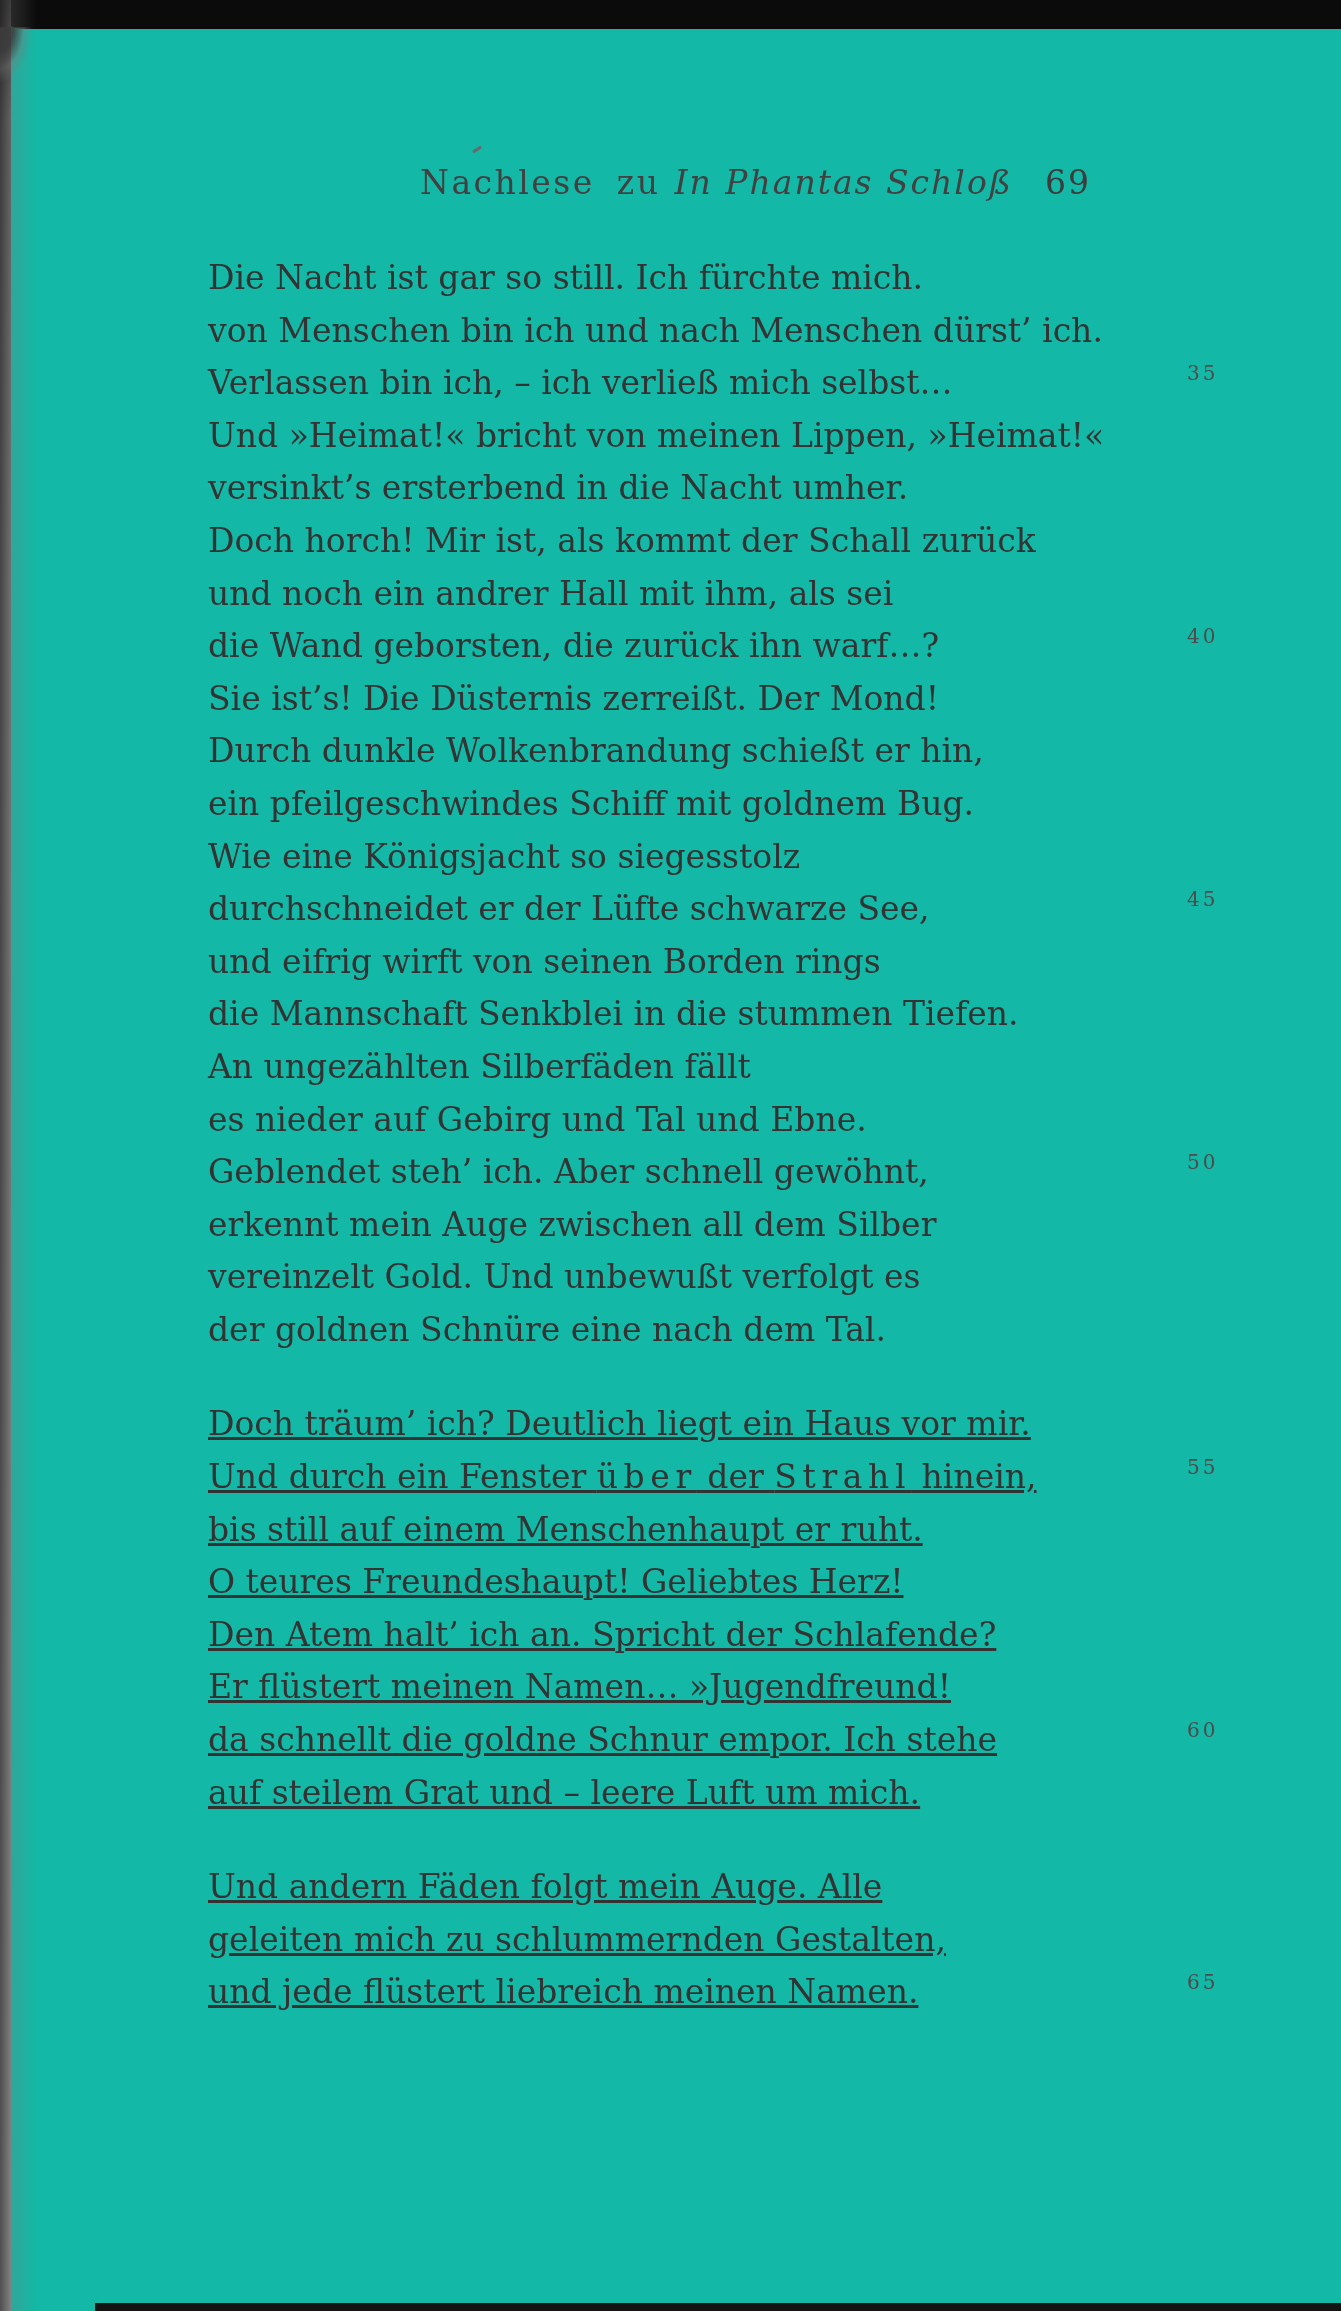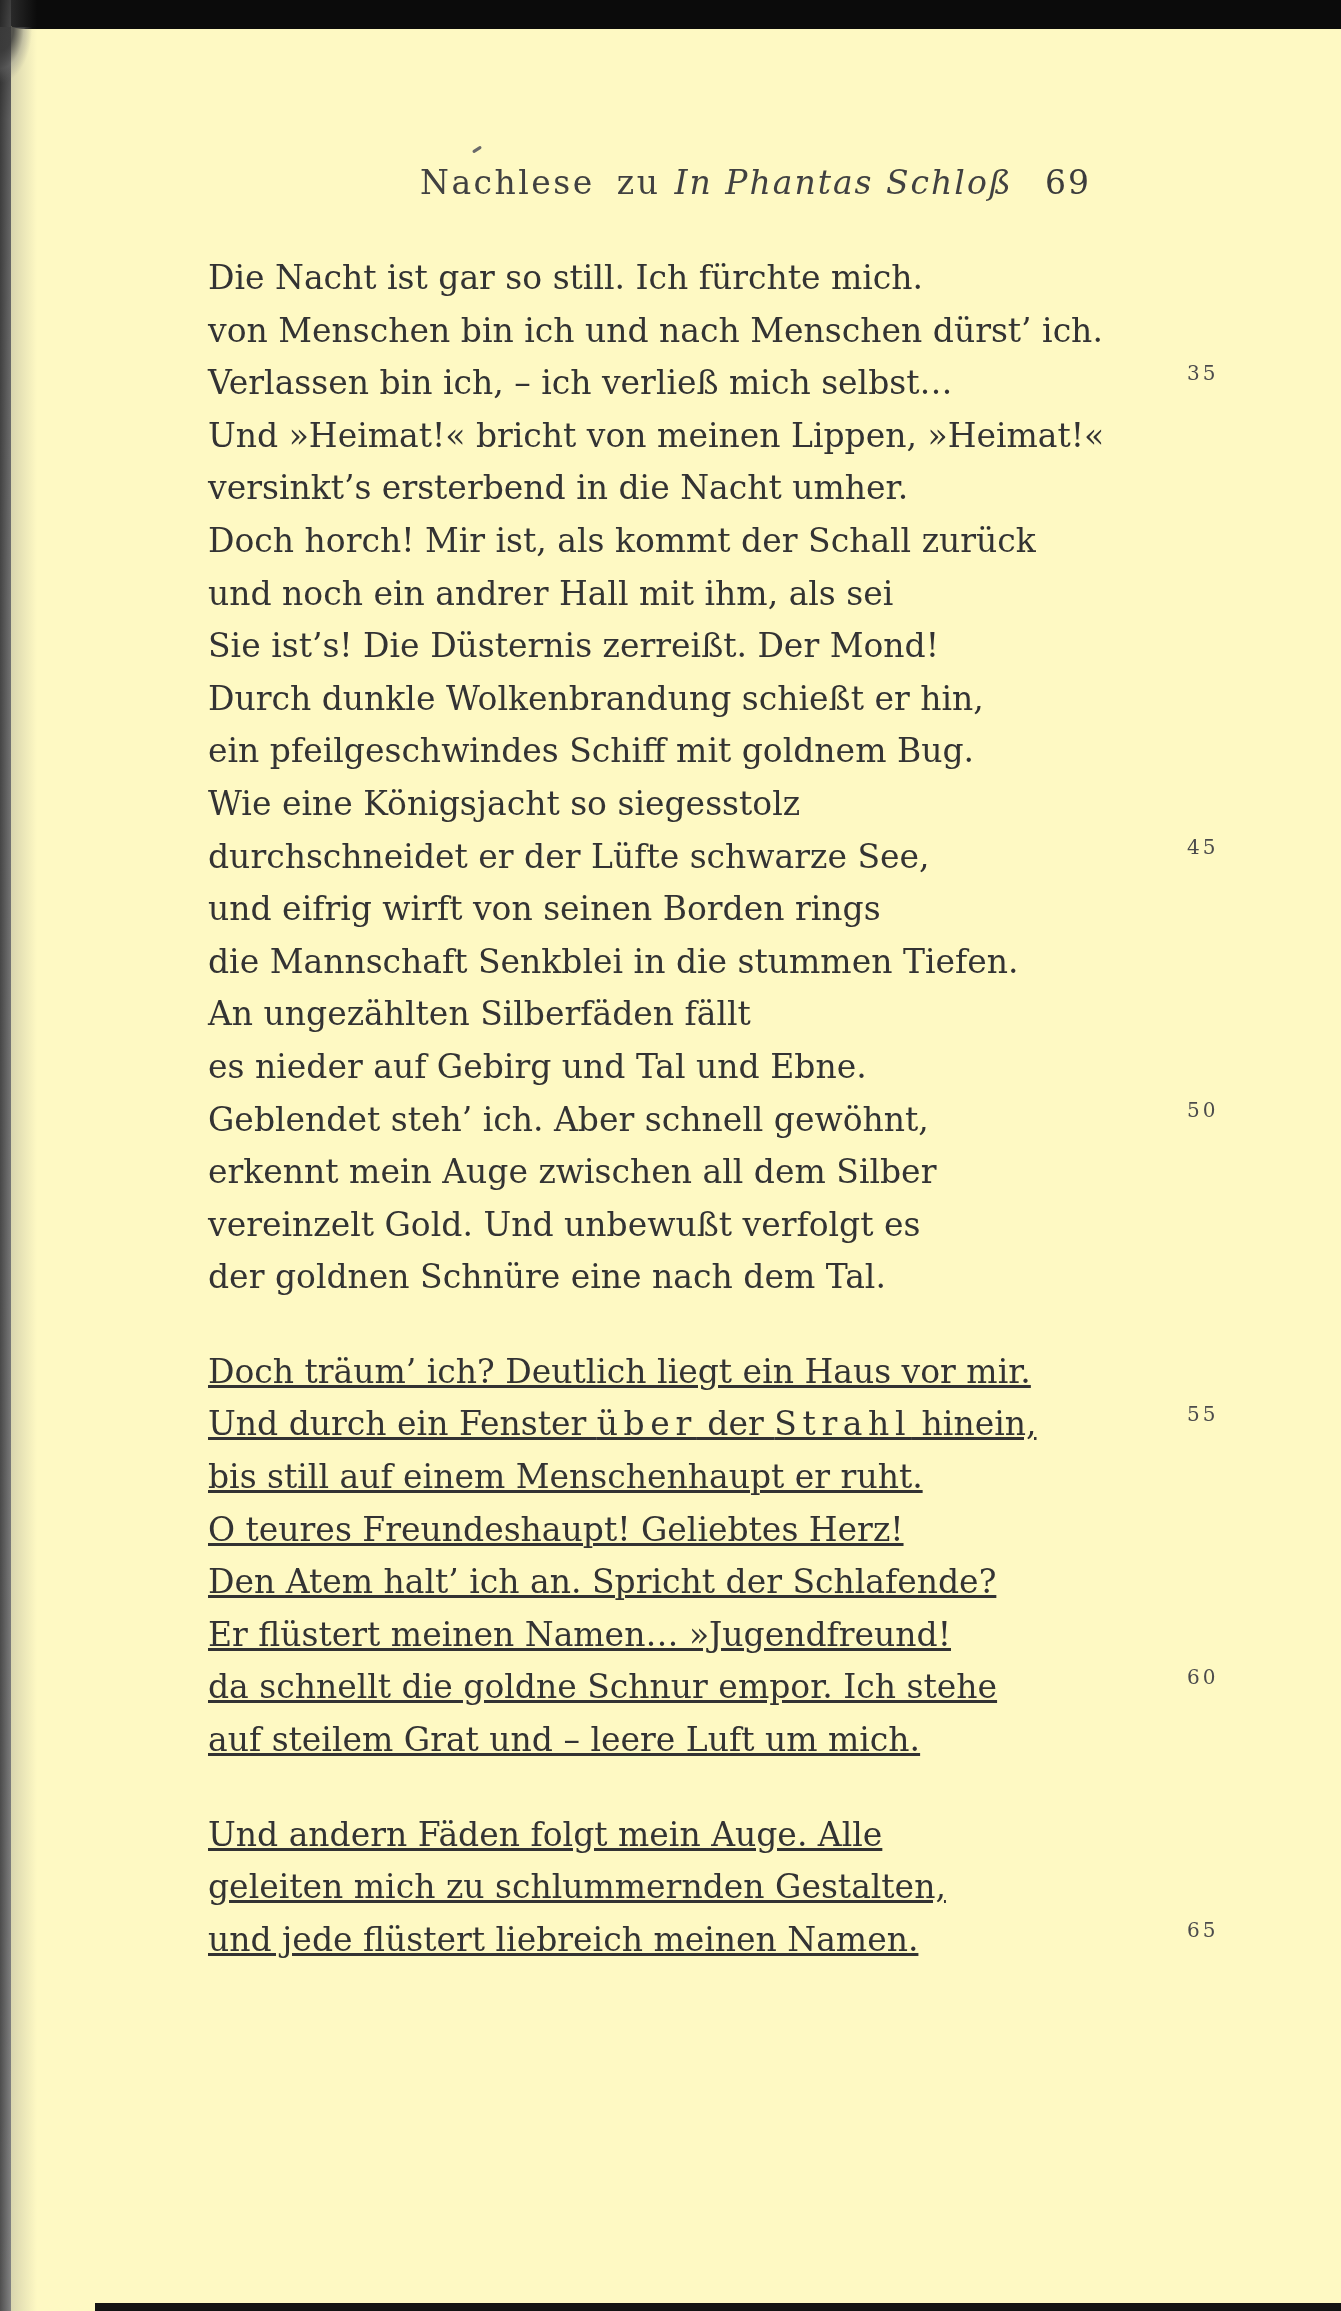--- a/index.html
+++ b/index.html
@@ -1,20 +1,20 @@
 <!DOCTYPE html>
 <html><head>
 <meta charset="utf-8">
 <style>
   html,body{margin:0;padding:0;background:#e8e8e8;}
   .page{
     position:relative;
     width:1341px;height:2311px;
     margin:0 auto;
-    background:#fef9c3;
+    background:#14b8a6;
     font-family:"DejaVu Serif", serif;
     color:#343434;
     overflow:hidden;
   }
   
   .top-bar{
     position:absolute;top:0;left:0;right:0;height:29px;
     background:#0b0b0b;
     border-bottom-left-radius:26px 14px;
   }
@@ -87,20 +87,21 @@
 
   <div class="poem" id="poem">
       <div class="stanza">
         <div class="line"><span>Die Nacht ist gar so still. Ich fürchte mich.</span></div>
         <div class="line"><span>von Menschen bin ich und nach Menschen dürst’ ich.</span></div>
         <div class="line"><span>Verlassen bin ich, – ich verließ mich selbst…</span><span class="verse-num">35</span></div>
         <div class="line"><span>Und »Heimat!« bricht von meinen Lippen, »Heimat!«</span></div>
         <div class="line"><span>versinkt’s ersterbend in die Nacht umher.</span></div>
         <div class="line"><span>Doch horch! Mir ist, als kommt der Schall zurück</span></div>
         <div class="line"><span>und noch ein andrer Hall mit ihm, als sei</span></div>
+        <div class="line"><span>die Wand geborsten, die zurück ihn warf…?</span><span class="verse-num">40</span></div>
         <div class="line"><span>Sie ist’s! Die Düsternis zerreißt. Der Mond!</span></div>
         <div class="line"><span>Durch dunkle Wolkenbrandung schießt er hin,</span></div>
         <div class="line"><span>ein pfeilgeschwindes Schiff mit goldnem Bug.</span></div>
         <div class="line"><span>Wie eine Königsjacht so siegesstolz</span></div>
         <div class="line"><span>durchschneidet er der Lüfte schwarze See,</span><span class="verse-num">45</span></div>
         <div class="line"><span>und eifrig wirft von seinen Borden rings</span></div>
         <div class="line"><span>die Mannschaft Senkblei in die stummen Tiefen.</span></div>
         <div class="line"><span>An ungezählten Silberfäden fällt</span></div>
         <div class="line"><span>es nieder auf Gebirg und Tal und Ebne.</span></div>
         <div class="line"><span>Geblendet steh’ ich. Aber schnell gewöhnt,</span><span class="verse-num">50</span></div>

